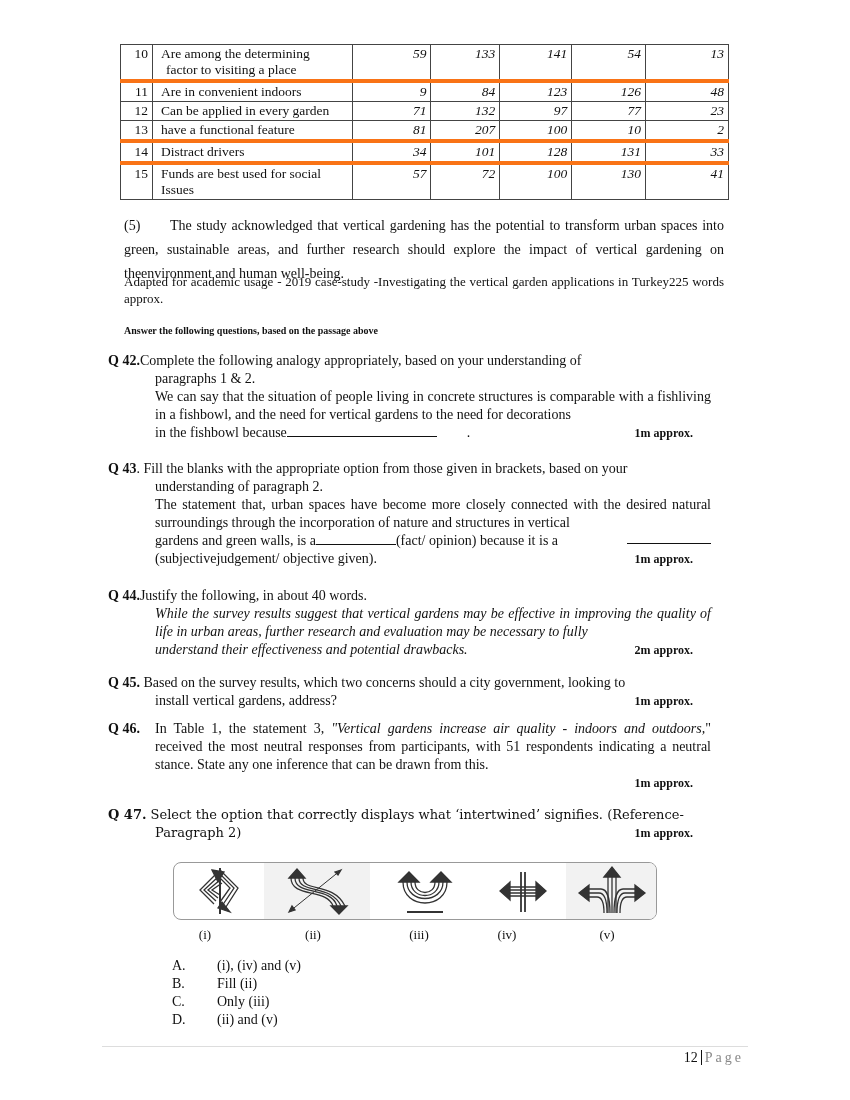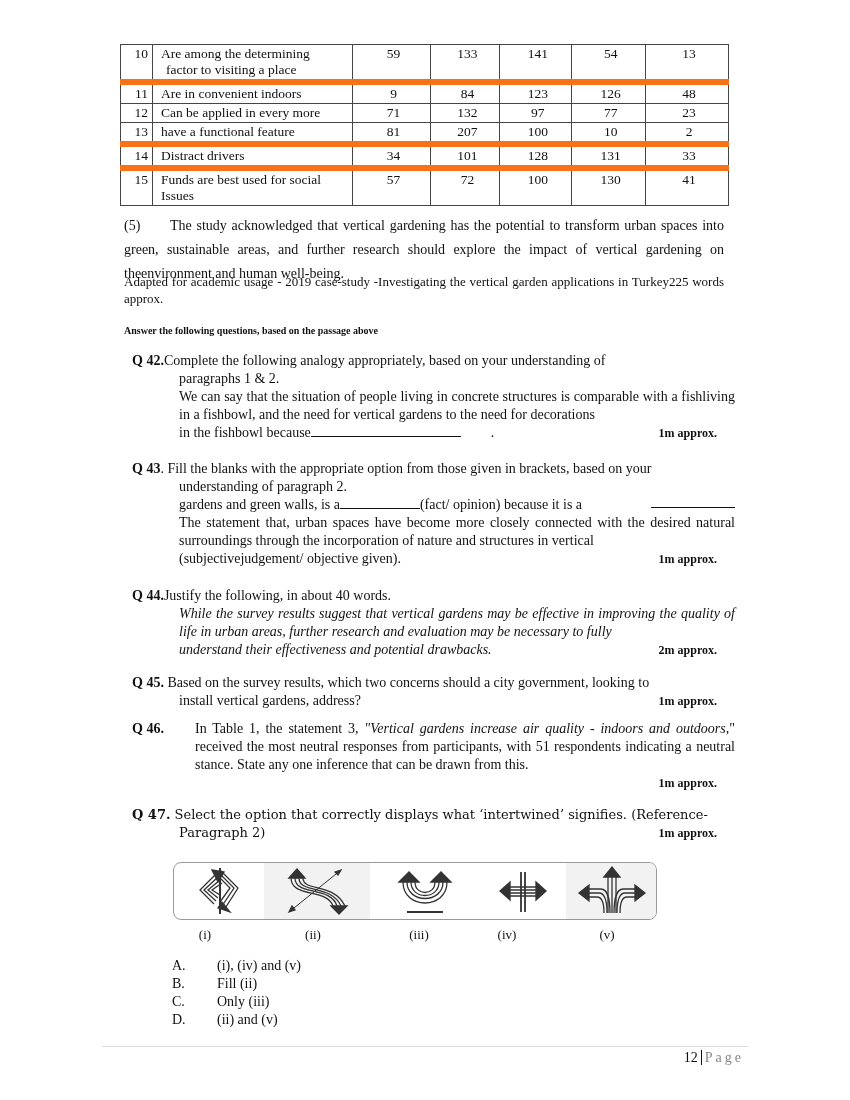--- a/index.html
+++ b/index.html
@@ -1,34 +1,34 @@
 <!DOCTYPE html>
 <html><head>
 <meta charset="utf-8">
 <style>
   * { box-sizing: border-box; margin: 0; padding: 0; }
   html, body { width: 850px; height: 1100px; background: #ffffff; overflow: hidden; }
   body { position: relative; font-family: "Liberation Serif", "DejaVu Serif", serif; color: #111; font-size: 14px; }
 
   .table { position: absolute; left: 120px; top: 44px; width: 609px; border-collapse: collapse; font-size: 13.5px; line-height: 16px; }
   .table td { border: 1px solid #444; padding: 1px 4px 1px 8px; vertical-align: top; }
-  .table td.num { text-align: center; }
+  .table td.num { text-align: right; font-style: italic; }
   .table td.idx { text-align: right; width: 32px; padding-right: 4px; }
   .table td.stmt { width: 200px; }
   .table td.c1 { width: 79px; } .table td.c2 { width: 69px; } .table td.c3 { width: 72px; } .table td.c4 { width: 74px; } .table td.c5 { width: 83px; }
-  .table tr.thick td { border-top: 6px solid #f97316; }
+  .table tr.thick td { border-top: 4px solid #f97316; }
 
   .para { position: absolute; left: 124px; width: 600px; text-align: justify; line-height: 24px; font-size: 14px; }
   .p5 { top: 214px; }
   .p5 .num { display: inline-block; width: 46px; }
   .src { top: 273px; font-size: 13px; line-height: 17px; }
 
   .heading { position: absolute; left: 124px; top: 325px; font-weight: bold; font-size: 10px; }
 
-  .q { position: absolute; left: 132px; width: 603px; line-height: 18px; font-size: 14px; }
+  .q { position: absolute; left: 108px; width: 603px; line-height: 18px; font-size: 14px; }
   .q .qnum { font-weight: bold; }
   .q .body { padding-left: 47px; text-align: justify; }
   .q .first { text-align: justify; }
   .q .marks { float: right; font-weight: bold; font-size: 12px; padding-right: 18px; }
   .q .marks-line { text-align: right; font-weight: bold; font-size: 12px; padding-right: 18px; }
   .blank { display: inline-block; border-bottom: 1px solid #111; height: 12px; vertical-align: baseline; }
   em { font-style: italic; }
 
   .q42 { top: 352px; }
   .q43 { top: 460px; }
@@ -70,21 +70,21 @@
     <td class="idx">11</td>
     <td class="stmt">Are in convenient indoors</td>
     <td class="num">9</td>
     <td class="num">84</td>
     <td class="num">123</td>
     <td class="num">126</td>
     <td class="num">48</td>
   </tr>
   <tr>
     <td class="idx">12</td>
-    <td class="stmt">Can be applied in every more</td>
+    <td class="stmt">Can be applied in every garden</td>
     <td class="num">71</td>
     <td class="num">132</td>
     <td class="num">97</td>
     <td class="num">77</td>
     <td class="num">23</td>
   </tr>
   <tr>
     <td class="idx">13</td>
     <td class="stmt">have a functional feature</td>
     <td class="num">81</td>
@@ -131,25 +131,25 @@
       <span>in the fishbowl because</span><span class="blank" style="width:150px"></span><span style="padding-left:30px">.</span>
       <span class="marks">1m approx.</span>
     </div>
   </div>
 </div>
 
 <div class="q q43">
   <div class="first"><span class="qnum">Q 43</span><span>. Fill the blanks with the appropriate option from those given in brackets, based on your</span></div>
   <div class="body">
     <div>understanding of paragraph 2.</div>
+    <div>The statement that, urban spaces have become more closely connected with the desired natural surroundings through the incorporation of nature and  structures  in  vertical</div>
     <div style="display:flex; justify-content:space-between;">
       <span><span>gardens and green walls, is a</span><span class="blank" style="width:80px"></span><span>(fact/ opinion) because it is a</span></span>
       <span class="blank" style="width:84px"></span>
     </div>
-    <div>The statement that, urban spaces have become more closely connected with the desired natural surroundings through the incorporation of nature and  structures  in  vertical</div>
     <div>
       <span>(subjectivejudgement/ objective given).</span>
       <span class="marks">1m approx.</span>
     </div>
   </div>
 </div>
 
 <div class="q q44">
   <div><span class="qnum">Q 44.</span><span>Justify the following, in about 40 words.</span></div>
   <div class="body">
@@ -163,21 +163,21 @@
 
 <div class="q q45">
   <div class="first"><span class="qnum">Q 45.</span> <span>Based on the survey results, which two concerns should a city government, looking to</span></div>
   <div class="body">
     <span>install vertical gardens, address?</span>
     <span class="marks">1m approx.</span>
   </div>
 </div>
 
 <div class="q q46">
-  <div style="display:flex;gap:16px;">
+  <div style="display:flex;">
     <span class="qnum" style="width:47px; flex:none;">Q 46.</span>
     <div style="text-align:justify;">
       <span>In Table 1, the statement 3, </span><em>"Vertical gardens increase air quality -  indoors  and outdoors,</em><span>" received the most neutral responses from participants, with 51 respondents indicating a neutral stance. State any one inference that can be drawn from this.</span>
     </div>
   </div>
   <div class="marks-line">1m approx.</div>
 </div>
 
 <div class="q q47">
   <div><span class="qnum">Q 47.</span> <span>Select the option that correctly displays what ‘intertwined’ signifies. (Reference-</span></div>

